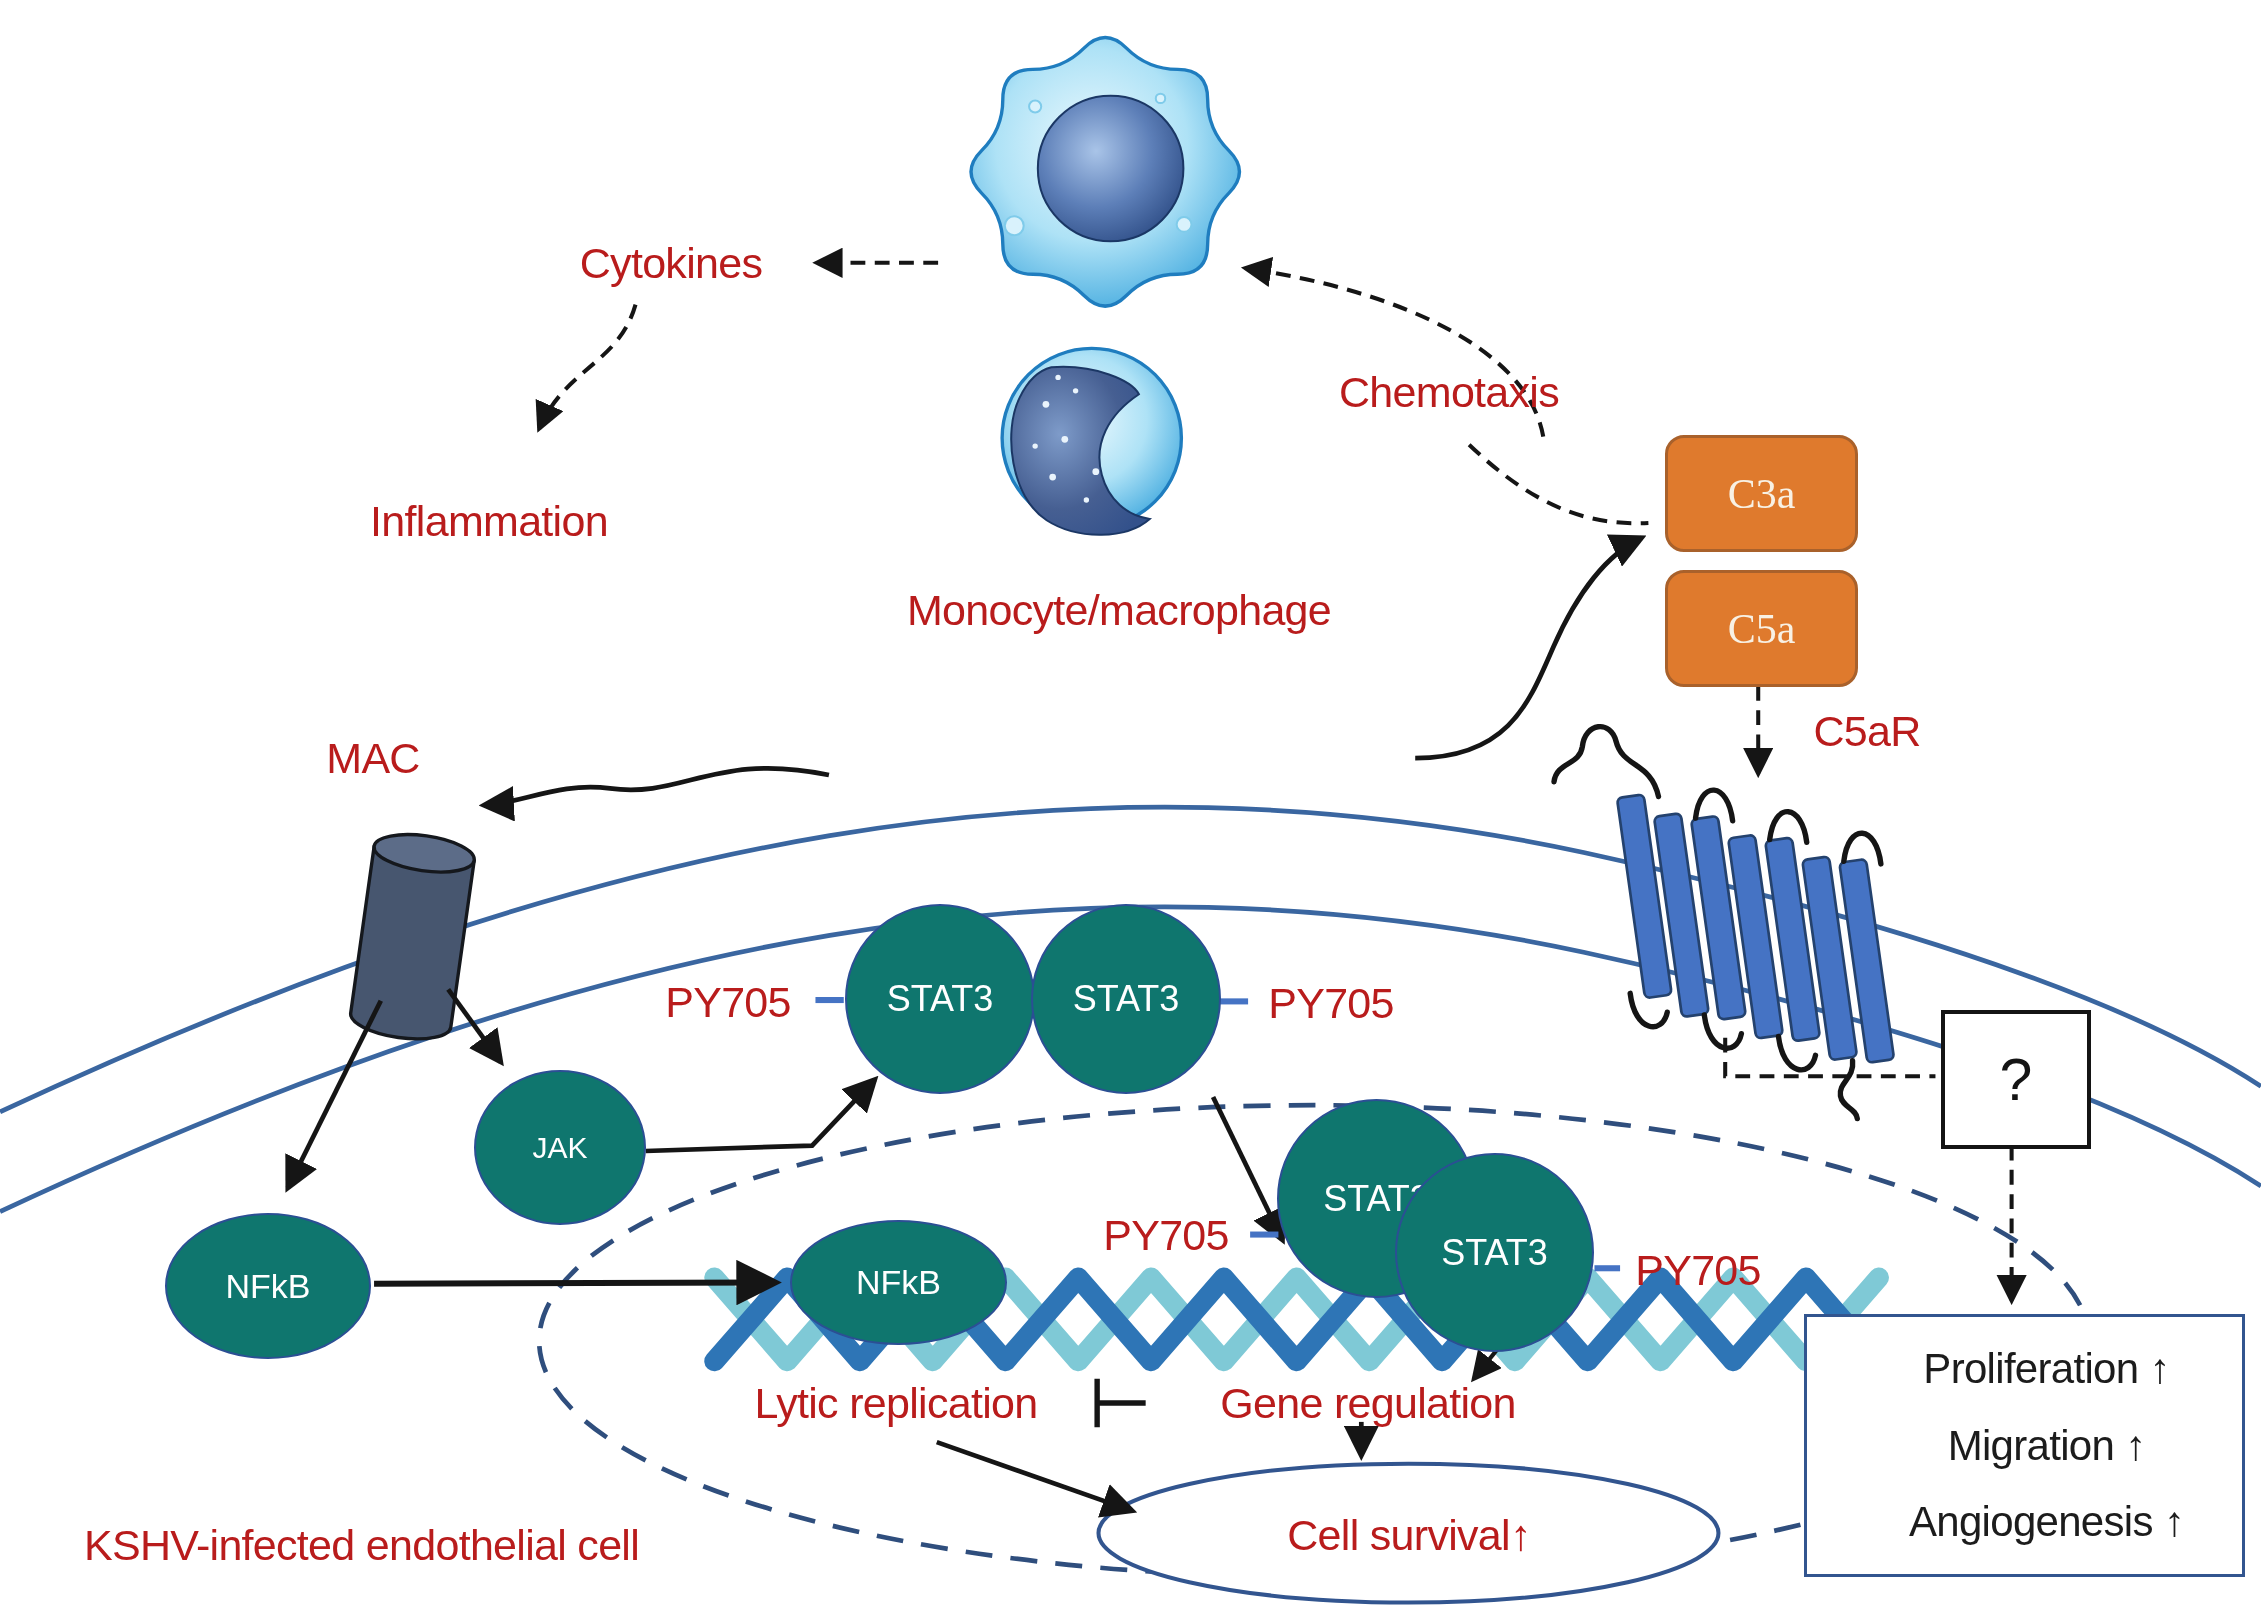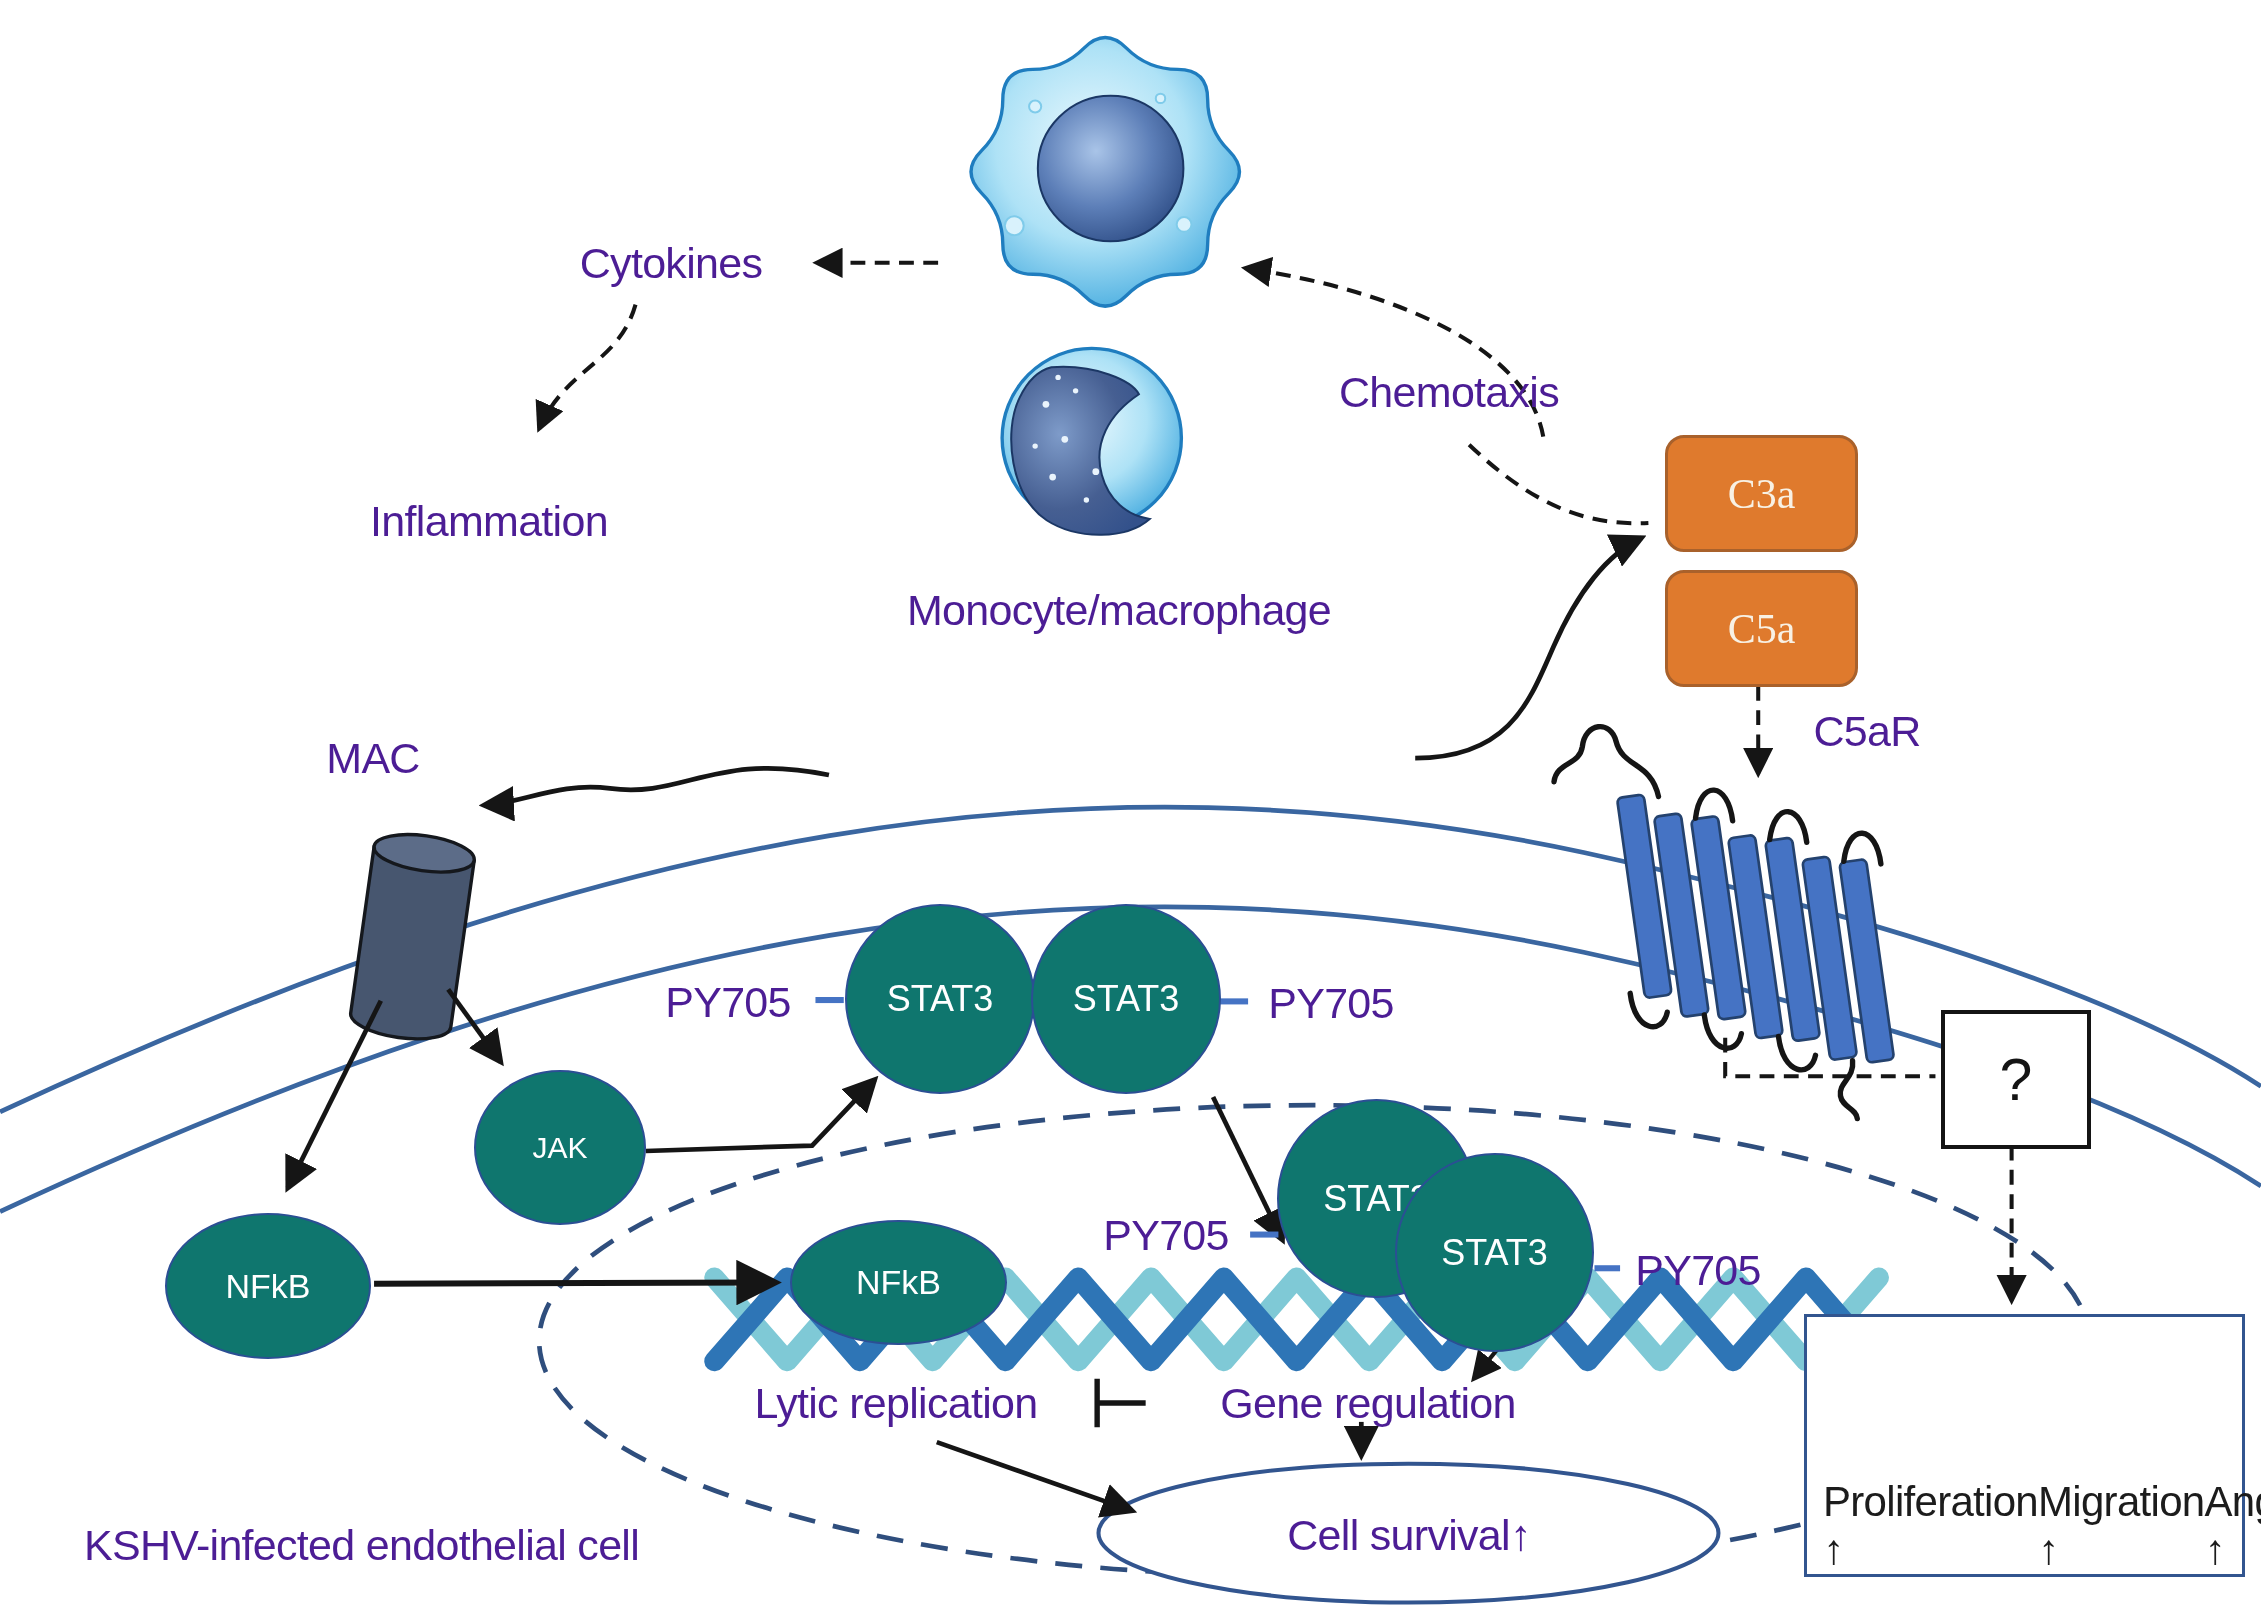--- a/index.html
+++ b/index.html
@@ -1,33 +1,33 @@
 <!DOCTYPE html>
 <html style="font-size:10.8px"><head>
 <meta charset="utf-8">
 <style>
   html,body{margin:0;padding:0;background:#ffffff;}
   body{width:2261px;height:1618px;font-family:"Liberation Sans", sans-serif;}
   #stage{position:relative;width:2261px;height:1618px;background:#ffffff;overflow:hidden;}
   #shapes{position:absolute;left:0;top:0;z-index:1;}
-  .lbl{position:absolute;transform:translate(-50%,-50%);font-size:43px;color:#4c1d95;
+  .lbl{position:absolute;transform:translate(-50%,-50%);font-size:43px;color:#b91c1c;
        white-space:nowrap;z-index:3;letter-spacing:-0.7px;}
   .lbl-left{transform:translate(0,-50%);}
   .obox{position:absolute;background:#DF7A2D;border:3.4px solid #A9612B;border-radius:19px;
         display:flex;align-items:center;justify-content:center;color:#F8F1E4;
         font-size:42px;z-index:3;font-family:Liberation Serif, serif;}
   .cbox{position:absolute;left:829px;top:701px;width:586px;height:145px;background:#ffffff;
         border:3.4px solid #E2A06B;display:flex;align-items:center;justify-content:center;
         font-size:43px;color:#1c1c1c;z-index:3;letter-spacing:-0.7px;}
   .qbox{position:absolute;left:1941px;top:1010px;width:142px;height:131px;background:#ffffff;
         border:4px solid #141414;display:flex;align-items:center;justify-content:center;
         font-size:59px;color:#141414;z-index:3;}
   .outbox{position:absolute;left:1804px;top:1314px;width:441px;height:263px;background:#ffffff;
-        border:3.4px solid #32558F;display:flex;flex-direction:row;justify-content:space-evenly;
-        align-items:flex-end;padding-left:16px;box-sizing:border-box;z-index:3;}
+        border:3.4px solid #32558F;display:flex;flex-direction:column;justify-content:space-evenly;
+        align-items:center;padding-left:44px;box-sizing:border-box;z-index:3;}
   .outbox .row{font-size:42px;color:#1c1c1c;letter-spacing:-0.7px;}
   .node{position:absolute;border-radius:50%;background:#0f766e;border:2.7px solid #2B4F94;
         display:flex;align-items:center;justify-content:center;color:#ffffff;z-index:4;}
   .survtext{z-index:5;}
 </style>
 </head>
 <body>
 
 <div id="stage">
 

